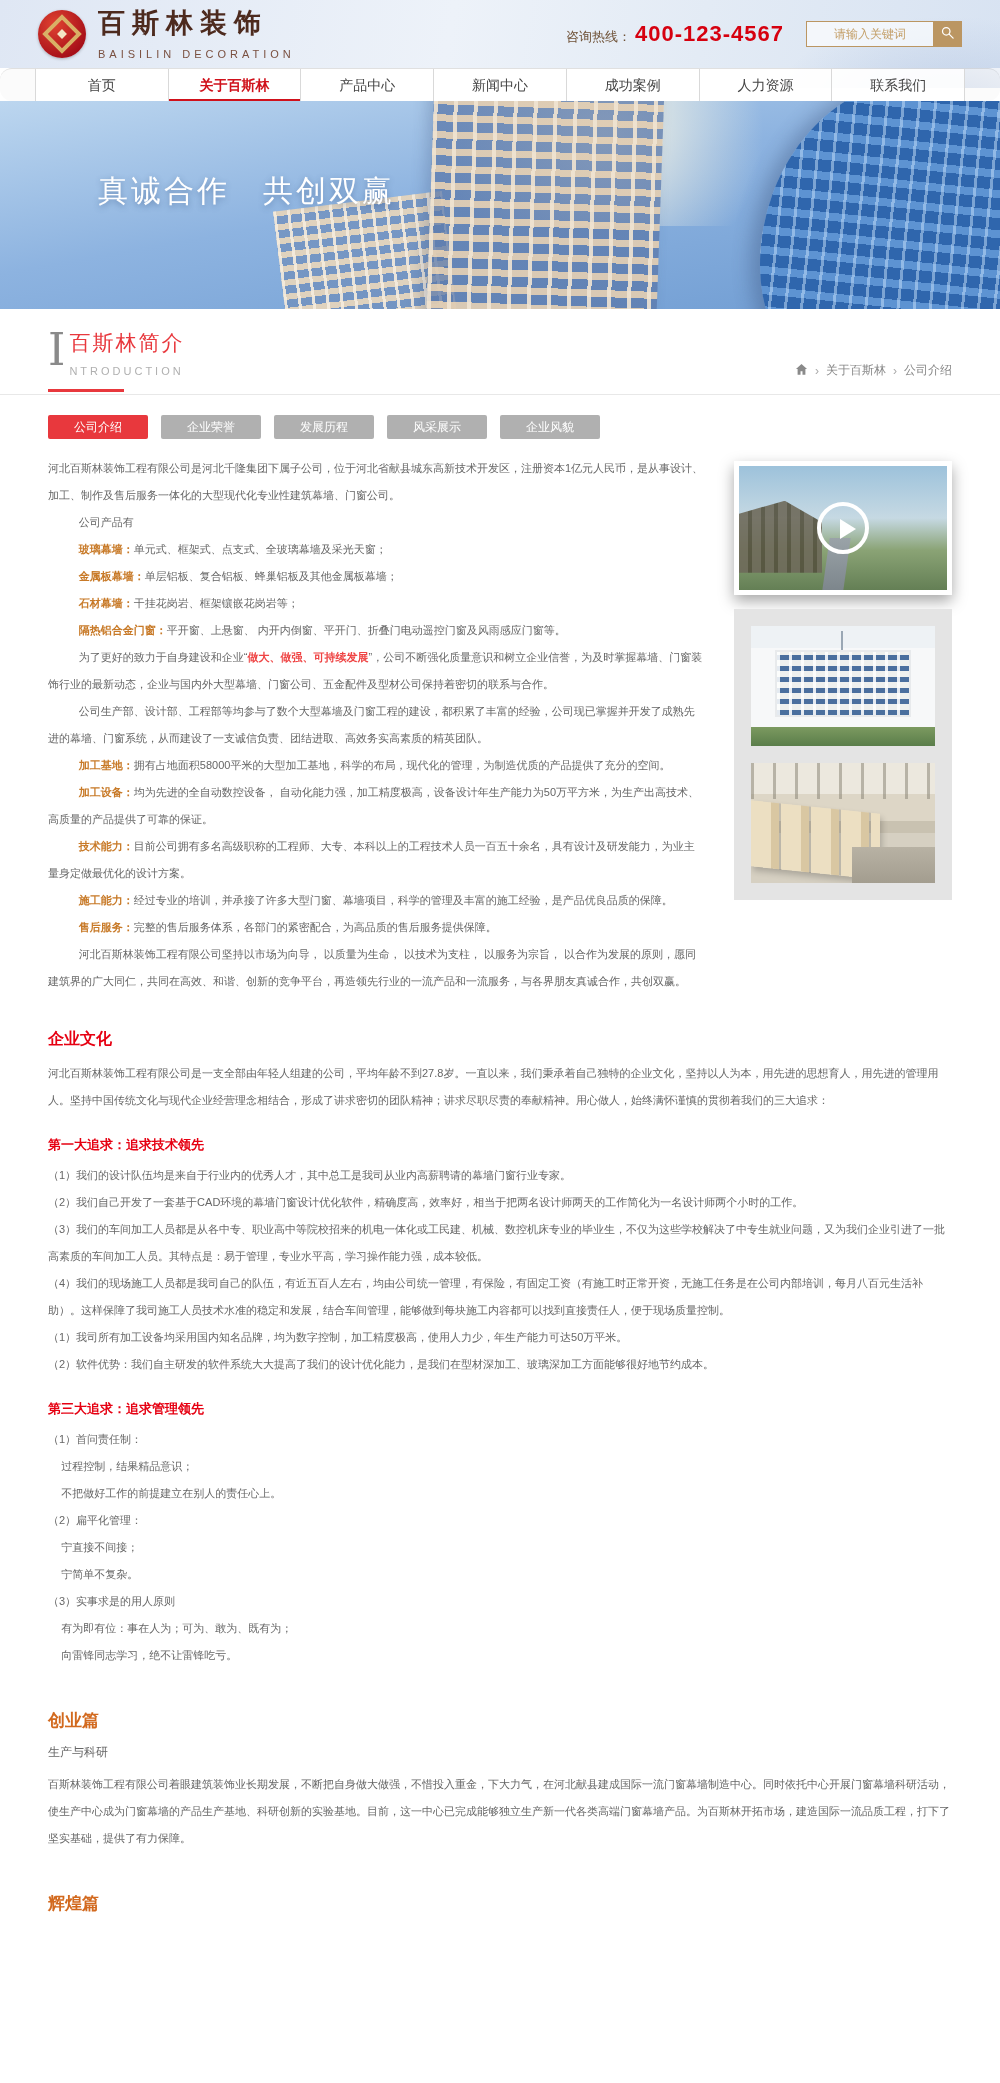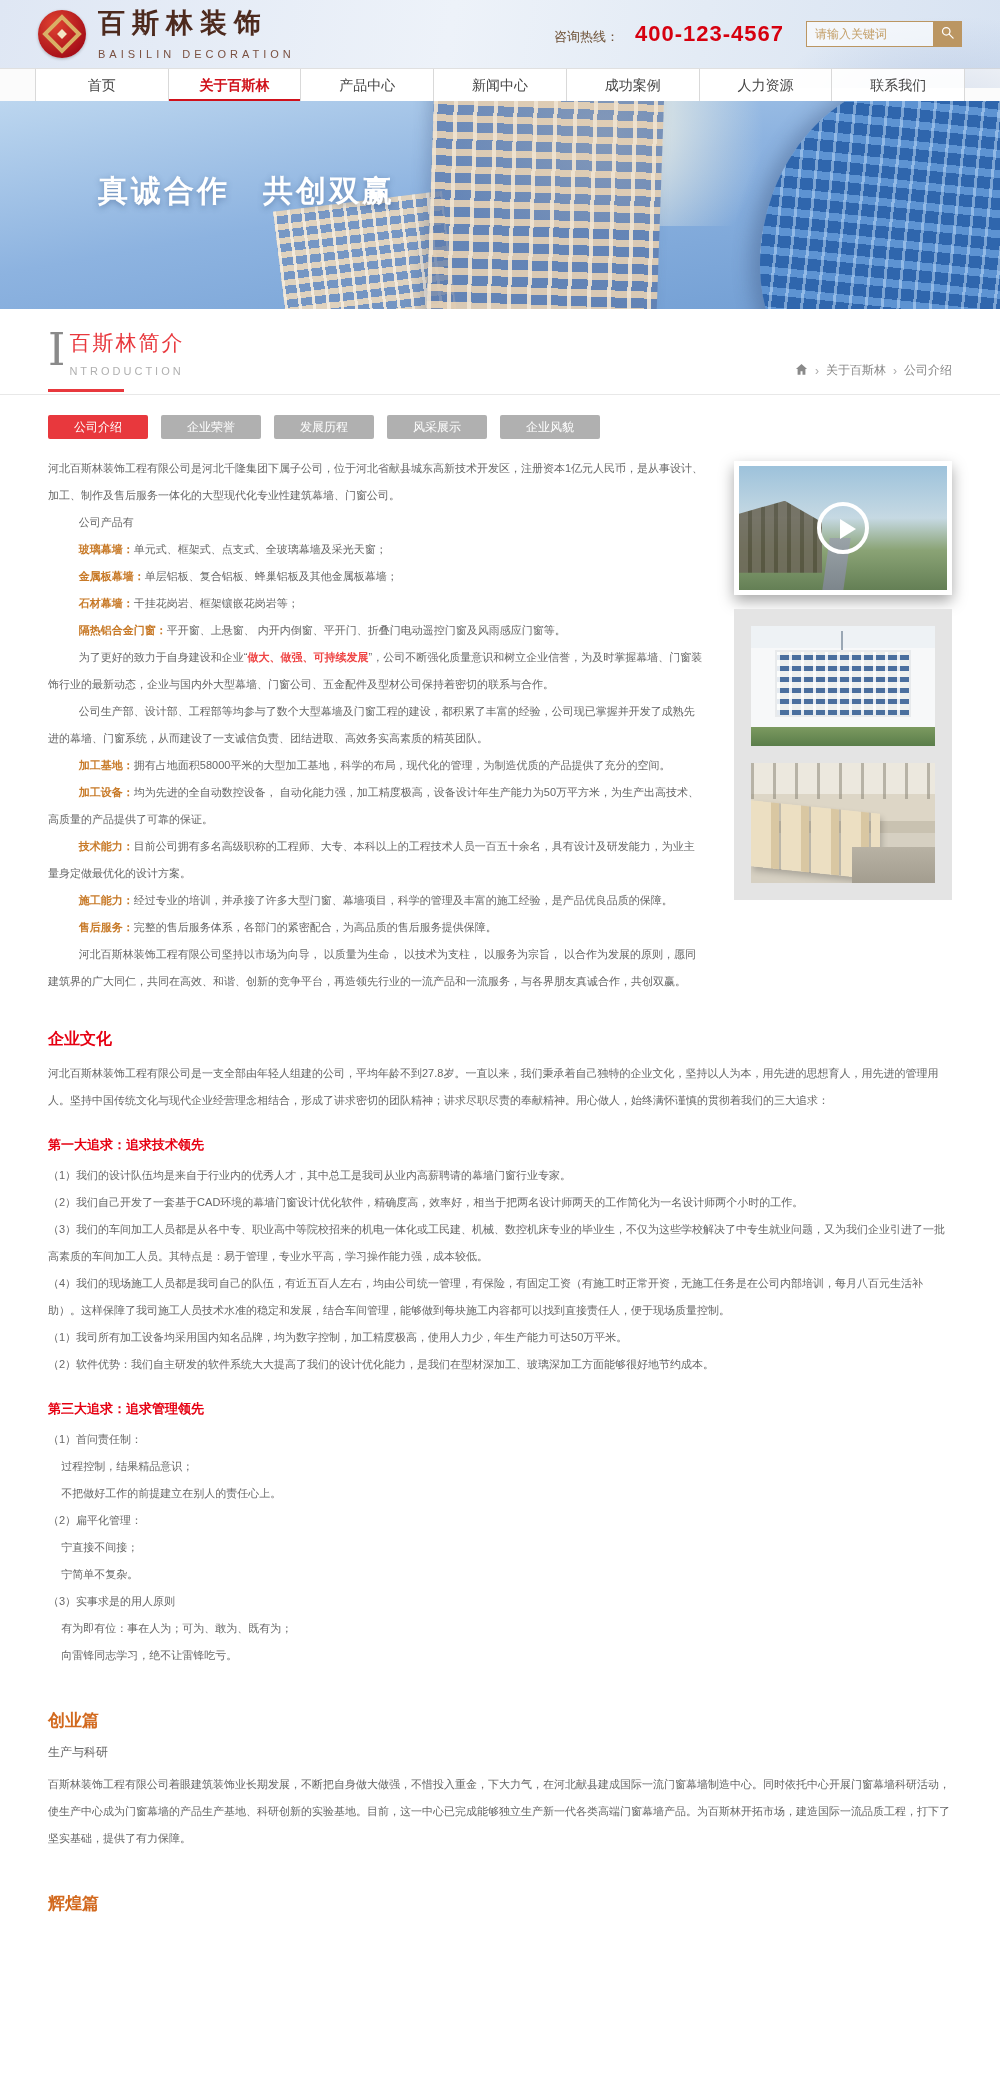--- a/index.html
+++ b/index.html
@@ -10,49 +10,49 @@
   .topbar { height:68px; background:linear-gradient(100deg,#dfe7f4 0%,#edf2f9 45%,#e3ebf5 70%,#d8e3f2 100%); position:relative; display:flex; align-items:center; padding:0 38px; }
   .topbar:after { content:""; position:absolute; right:0; top:0; width:260px; height:88px;
     background:radial-gradient(ellipse at 80% 120%, rgba(120,150,200,.25), rgba(255,255,255,0) 60%); pointer-events:none;}
   .logo { display:flex; align-items:center; gap:12px; }
   .logo-mark { width:48px; height:48px; border-radius:50%; background:radial-gradient(circle at 35% 30%, #e04231, #a60f18 75%); position:relative; flex:none; box-shadow:0 1px 3px rgba(0,0,0,.25);}
   .logo-mark:before { content:""; position:absolute; left:50%; top:50%; width:20px; height:20px; transform:translate(-50%,-50%) rotate(45deg); border:4px solid #d9b066; }
   .logo-mark:after { content:""; position:absolute; left:50%; top:50%; width:7px; height:7px; transform:translate(-50%,-50%) rotate(45deg); background:#f3e6c4; }
   .logo-cn { font-family:"DejaVu Serif","Liberation Serif",serif; font-size:27px; font-weight:bold; color:#4d2a1e; letter-spacing:7px; line-height:1.1; }
   .logo-en { font-size:11px; color:#7a5040; letter-spacing:4px; margin-top:10px; }
   .top-right { margin-left:auto; display:flex; align-items:center; gap:22px; position:relative; z-index:2;}
-  .hotline { display:flex; align-items:baseline; gap:16px; }
+  .hotline { display:flex; align-items:baseline; gap:4px; }
   .hotline-label { font-size:13px; color:#6e5136; }
   .hotline-num { font-size:22px; font-weight:bold; color:#d6000f; letter-spacing:1px; }
   .searchbox { display:flex; align-items:stretch; height:26px; }
-  .searchbox input { width:128px; border:1px solid #bb9662; background:rgba(255,255,255,.65); padding:0 8px; font-size:12px; color:#9a7b4f; outline:none; }
+  .searchbox input { width:128px; border:1px solid #bb9662; background:rgba(255,255,255,.65); padding:0 8px; font-size:12px; color:#9a7b4f; outline:none;text-align:center; }
   .searchbox input::placeholder { color:#c4a06a; }
   .search-btn { width:28px; border:1px solid #bb9662; border-left:none; background:#bb9662; display:flex; align-items:center; justify-content:center; cursor:pointer; }
 
   
-  .nav { height:33px; display:flex; padding:0 35px; background:#fbfbfb; border-top:1px solid #e0e0e0; }
+  .nav { height:33px; display:flex; padding:0 35px; background:#fbfbfb; border-top:1px solid #e0e0e0;border-radius:12px; }
   .nav a { flex:1; text-align:center; line-height:32px; font-size:14px; color:#444; text-decoration:none; border-right:1px solid #d9d9d9; background:rgba(255,255,255,.85); position:relative; }
   .nav a:first-child { border-left:1px solid #d9d9d9; }
   .nav a.active { color:#d0111b; font-weight:bold; }
   .nav a.active:after { content:""; position:absolute; left:0; right:0; bottom:-1px; height:3px; background:#d0111b; }
 
   
   .banner { height:208px; position:relative; overflow:hidden; background:linear-gradient(170deg,#bcd6ef 0%,#8db3e0 45%,#6f9cd2 100%); }
   .banner .glare { position:absolute; left:38%; top:-30%; width:45%; height:90%; background:radial-gradient(circle, rgba(255,250,230,.95), rgba(255,250,230,0) 65%); }
   .bld { position:absolute; }
   .bld-a { left:43%; top:-6%; width:23%; height:120%; transform:rotate(2deg); background:
      repeating-linear-gradient(90deg, rgba(240,228,210,.9) 0 4px, rgba(0,0,0,0) 4px 20px),
      repeating-linear-gradient(0deg, rgba(90,120,170,.75) 0 10px, rgba(222,203,178,.95) 10px 17px); box-shadow:-6px 0 14px rgba(60,80,120,.25);}
   .bld-b { right:-7%; top:-12%; width:31%; height:130%; border-top-left-radius:55% 70%; border-bottom-left-radius:12% 30%; background:
      repeating-linear-gradient(96deg, rgba(200,225,250,.5) 0 3px, rgba(0,0,0,0) 3px 16px),
      repeating-linear-gradient(6deg, #2f66ad 0 12px, #5d93d2 12px 20px); box-shadow:-10px 0 18px rgba(40,60,100,.3);}
   .bld-c { left:28%; top:48%; width:17%; height:60%; transform:rotate(-7deg); background:
      repeating-linear-gradient(90deg, rgba(245,236,222,.9) 0 3px, rgba(0,0,0,0) 3px 14px),
      repeating-linear-gradient(0deg, rgba(110,140,185,.7) 0 8px, rgba(228,212,188,.95) 8px 14px);}
-  .banner .slogan { position:absolute; left:98px; top:70px; color:#fff; font-size:30px; font-weight:bold; letter-spacing:3px; text-shadow:0 2px 6px rgba(40,70,120,.45); }
+  .banner .slogan { position:absolute; left:98px; top:70px; color:#fff; font-size:30px; font-weight:normal; letter-spacing:3px; text-shadow:0 2px 6px rgba(40,70,120,.45); }
 
   
   .pagehead { padding:20px 48px 0; height:86px; border-bottom:1px solid #e8e8e8; display:flex; }
   .ph-left { display:flex; align-items:flex-start; }
   .ph-i { font-family:"DejaVu Serif","Liberation Serif",serif; font-size:44px; color:#8a8a8a; line-height:.95; margin-right:4px; }
   .ph-title { font-size:21px; color:#e8383d; letter-spacing:2px; }
   .ph-sub { font-size:11px; color:#b0b0b0; letter-spacing:3px; margin-top:8px; }
   .ph-bar { width:76px; height:3px; background:#e8383d; margin-top:12px; }
   .crumbs { margin-left:auto; font-size:12px; color:#888; display:flex; align-items:center; gap:7px; margin-top:18px; }
   .crumbs a { color:#888; text-decoration:none; }

